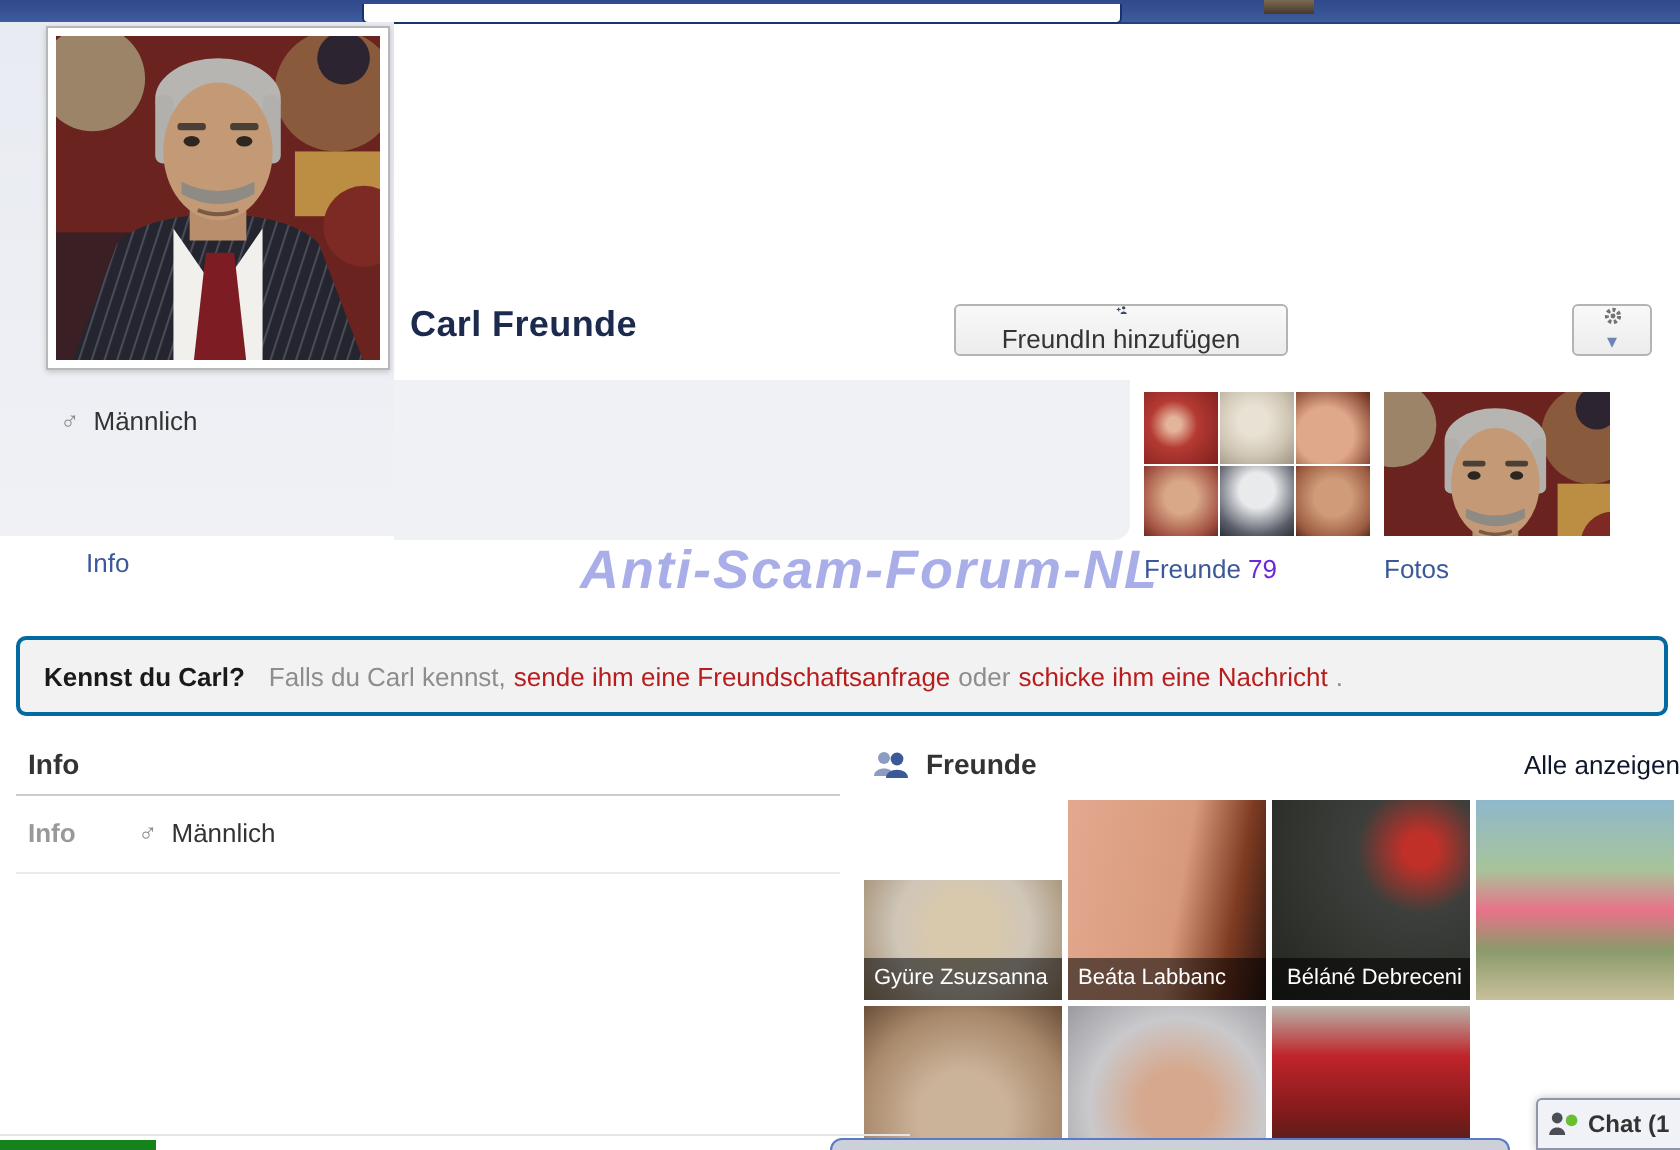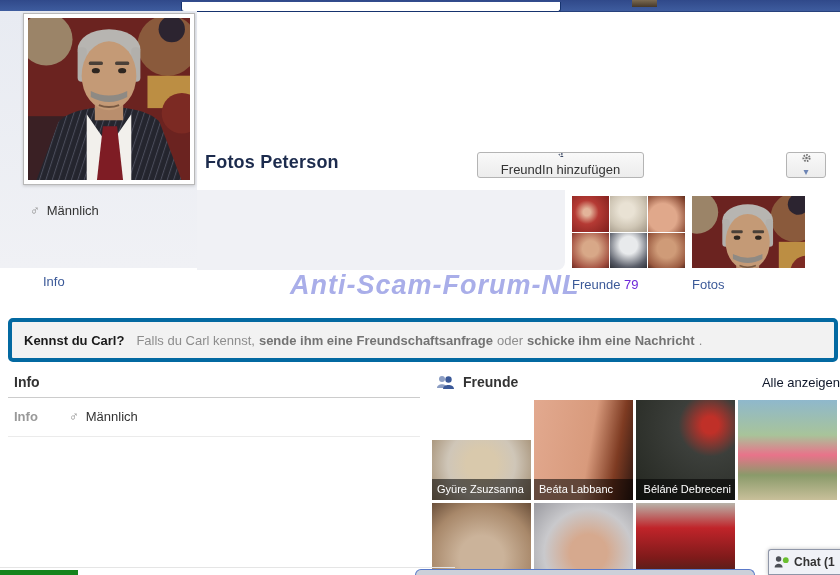--- a/index.html
+++ b/index.html
@@ -54,25 +54,25 @@
   .cg6{background:radial-gradient(circle at 50% 45%,#cf9b78 35%,#9a5a40 80%,#5a2c20);}
   .fotos-box{left:692px;top:196px;width:113px;height:72px;overflow:hidden;cursor:pointer;}
   .fotos-box svg{display:block;width:113px;height:72px;}
   .box-label{top:277px;font-size:13px;color:#3b5998;cursor:pointer;}
   .box-label .count{color:#6d28d9;}
 
   .watermark{left:290px;top:270px;font-size:27px;font-weight:bold;font-style:italic;
        color:#a9aee9;letter-spacing:1px;white-space:nowrap;}
 
   
-  .banner{left:8px;top:318px;width:798px;height:36px;background:#f2f2f2;border:4px solid #0369a1;
+  .banner{left:8px;top:318px;width:798px;height:36px;background:#f2f2f2;border:2px solid #0369a1;
        border-radius:5px;display:flex;align-items:center;padding:0 12px;font-size:13px;gap:4px;white-space:nowrap;}
   .banner .q{font-weight:bold;color:#1a1a1a;margin-right:8px;}
   .banner .gray{color:#8d8d8d;}
-  .banner a{color:#737373;text-decoration:none;cursor:pointer;font-weight:bold;}
+  .banner a{color:#b91c1c;text-decoration:none;cursor:pointer;}
 
   
   .infobox{left:8px;top:372px;width:412px;}
   .infobox .ib-title{font-size:14px;font-weight:bold;color:#333;padding:2px 6px 7px 6px;
        border-bottom:1px solid #cccccc;}
   .ib-row{display:flex;align-items:flex-start;padding:11px 6px 12px 6px;border-bottom:1px solid #ebebeb;}
   .ib-row .ib-label{width:55px;font-size:13px;font-weight:bold;color:#999;}
   .ib-row .ib-value{font-size:13px;color:#333;}
 
   
@@ -156,21 +156,21 @@
 
   <div class="abs leftcol-bg"></div>
   <div class="abs band-bg"></div>
 
   <div class="abs profile-frame">
     <svg viewBox="0 0 160 162" preserveAspectRatio="xMidYMid slice">
         <use href="#portrait"></use>
       </svg>
   </div>
 
-  <div class="abs page-title">Fotos Peterson</div>
+  <div class="abs page-title">Carl Freunde</div>
 
   <div class="btn btn-addfriend">
     <svg width="16" height="12" viewBox="0 0 16 12">
       <rect x="0" y="4.4" width="6" height="1.6" fill="#3d4a66"></rect>
       <rect x="2.2" y="2.2" width="1.6" height="6" fill="#3d4a66"></rect>
       <circle cx="10.5" cy="2.8" r="2.6" fill="#3d4a66"></circle>
       <path d="M5.8,12 C5.8,6.8 15.2,6.8 15.2,12 Z" fill="#3d4a66"></path>
     </svg>
     <span>FreundIn hinzufügen</span>
   </div>

